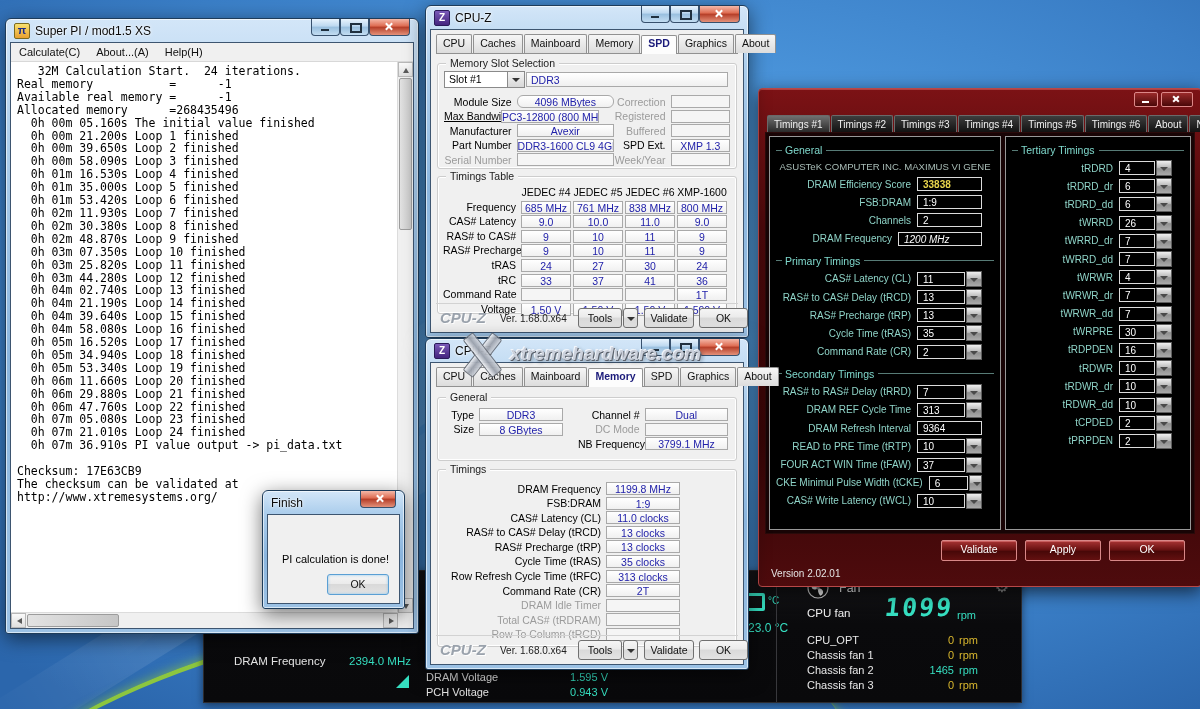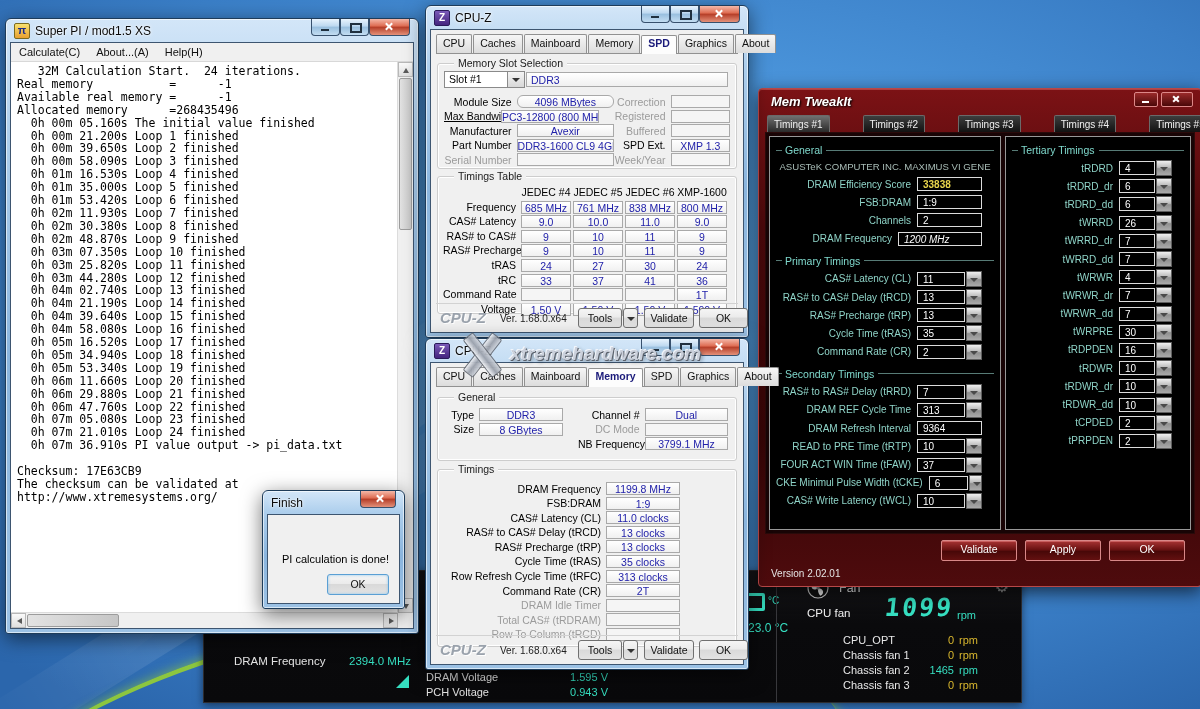--- a/index.html
+++ b/index.html
@@ -32,21 +32,21 @@
   .temp-unit{position:absolute;left:564px;top:24px;font-size:10px;}
   .temp-val{position:absolute;left:544px;top:50px;font-size:12px;}
   .fan-sec{position:absolute;left:572px;top:0;right:0;bottom:0;border-left:1px solid #38383c;}
   .fan-title{position:absolute;left:62px;top:10px;color:#f0f0f0;font-size:12.5px;}
   .fan-svg{position:absolute;left:30px;top:6px;}
   .gear{position:absolute;right:12px;top:6px;color:#8f8f8f;font-size:16px;cursor:pointer;}
   .cpu-fan-label{position:absolute;left:30px;top:36px;color:#f0f0f0;font-size:11.5px;}
   .cpu-fan-val{position:absolute;left:108px;top:22px;font-size:25px;letter-spacing:2px;}
   .cpu-fan-unit{position:absolute;left:180px;top:38px;font-size:11px;}
   #fan-rows{position:absolute;left:30px;top:61px;right:34px;}
-  .fan-row{display:flex;height:15px;align-items:center;font-size:11px;margin-left:36px;}
+  .fan-row{display:flex;height:15px;align-items:center;font-size:11px;}
   .fan-label{flex:1;color:#e8e8e8;}
   .fan-val{width:42px;text-align:right;}
   .fan-unit{width:28px;padding-left:5px;}
   
   .aero{position:absolute;border:1px solid #1e3c5a;border-radius:6px 6px 3px 3px;
     background:linear-gradient(180deg,#d3e6f8 0%,#aecfed 18%,#8ab5de 55%,#9cc2e5 100%);
     box-shadow:0 5px 20px rgba(0,0,0,.55), inset 0 0 0 1px rgba(255,255,255,.6);}
   .titlebar{position:absolute;left:0;top:0;right:0;height:23px;display:flex;align-items:center;padding-left:8px;cursor:default;}
   .title-text{font-size:12px;color:#0a0a0a;text-shadow:0 0 4px rgba(255,255,255,.95),0 0 2px #fff;}
   .winbtns{position:absolute;top:0;right:8px;display:flex;z-index:4;}
@@ -80,21 +80,21 @@
   
   .cpuz-ico{width:14px;height:14px;margin-right:5px;border-radius:2px;border:1px solid #2a1a5a;
     background:linear-gradient(#7a5ab8,#44257e);color:#fff;font-size:10px;font-weight:bold;line-height:13px;text-align:center;}
   #win-cpuz-spd{left:425px;top:5px;width:322px;height:331px;z-index:6;}
   #win-cpuz-mem{left:425px;top:338px;width:322px;height:330px;z-index:7;}
   .tabs{position:absolute;left:5px;top:4px;right:5px;height:19px;display:flex;border-bottom:1px solid #919191;}
   .tab{font-size:10.5px;color:#111;padding:2px 6px 1px;margin-right:1px;border:1px solid #919191;border-bottom:none;
     border-radius:2px 2px 0 0;background:linear-gradient(#f6f6f6,#dcdcdc);cursor:pointer;white-space:nowrap;}
   .tab.active{background:#fdfdfd;font-weight:bold;color:#1a1a7a;position:relative;top:1px;padding-top:1px;}
   .groupbox{position:absolute;border:1px solid #cdcdcd;border-radius:3px;box-shadow:inset 0 0 0 1px #fff;}
-  .gb-title{position:absolute;top:-7px;left:16px;background:#f0f0f0;padding:0 4px;font-size:10.5px;color:#1a1a1a;}
+  .gb-title{position:absolute;top:-7px;left:8px;background:#f0f0f0;padding:0 4px;font-size:10.5px;color:#1a1a1a;}
   .frow{display:flex;align-items:center;height:13.2px;margin-bottom:1.4px;}
   .flabel{font-size:10.5px;color:#000;text-align:right;margin-right:5px;white-space:nowrap;}
   .flabel.grow{flex:1;}
   .gray .flabel{color:#9b9b9b;}
   .fld{height:13px;line-height:12px;box-sizing:border-box;border:1px solid #a9a9a9;color:#2222aa;font-size:10.5px;
     text-align:center;background:linear-gradient(#ffffff,#f0f0f0);white-space:nowrap;overflow:hidden;}
   .fld.empty{background:#f5f5f5;}
   .fld.leftal{text-align:left;padding-left:4px;}
   .combo{display:flex;height:17px;box-sizing:border-box;}
   .combo-box{width:58px;border:1px solid #8a8a8a;background:#fff;font-size:10.5px;line-height:15px;padding-left:4px;color:#000;}
@@ -132,21 +132,21 @@
     box-shadow:0 5px 18px rgba(0,0,0,.65), inset 0 1px 0 rgba(255,130,130,.4);}
   .mtk-titlebar{position:absolute;left:0;top:0;right:0;height:24px;display:flex;align-items:center;padding-left:12px;cursor:default;}
   .mtk-title{font-size:13px;font-weight:bold;font-style:italic;color:#fff;text-shadow:1px 1px 2px #000;}
   .mtk-winbtns{position:absolute;top:3px;right:8px;display:flex;gap:3px;}
   .mtk-wbtn{width:22px;height:13px;border:1px solid #d88;border-radius:2px;position:relative;cursor:pointer;
     background:linear-gradient(#9a2a2a,#4a0808);}
   .mtk-wbtn.close{width:30px;}
   .m-min::after{content:"";position:absolute;left:7px;bottom:3px;width:7px;height:2px;background:#fff;}
   .m-close::before,.m-close::after{content:"";position:absolute;left:13px;top:2px;width:2px;height:8px;background:#fff;}
   .m-close::before{transform:rotate(45deg);} .m-close::after{transform:rotate(-45deg);}
-  #mtk-tabs{position:absolute;left:8px;top:26px;right:8px;height:17px;display:flex;gap:32px;}
+  #mtk-tabs{position:absolute;left:8px;top:26px;right:8px;height:17px;display:flex;}
   .mtk-tab{background:linear-gradient(#3d3d3d,#121212);border:1px solid #6a6a6a;border-bottom:none;color:#f0f0f0;
     font-size:10px;padding:3px 6px 1px;margin-right:1px;border-radius:2px 2px 0 0;white-space:nowrap;cursor:pointer;}
   .mtk-tab.active{background:linear-gradient(#707070,#2a2a2a);}
   .mtk-body{position:absolute;left:6px;right:6px;top:43px;bottom:52px;background:#180405;border:1px solid #2a0a0a;}
   .mtk-panel{position:absolute;top:3px;bottom:3px;background:#000;border:1px solid #989898;}
   #mtk-left{left:3px;width:230px;}
   #mtk-right{left:239px;right:3px;}
   .mtk-group{margin:7px 6px 2px;}
   .mtk-gt{display:flex;align-items:center;color:#7fd8cc;font-size:10.5px;margin-bottom:3px;}
   .mtk-gt::before{content:"";width:6px;height:1px;background:#577b76;margin-right:3px;}
@@ -225,23 +225,20 @@
           <div class="fan-row">
             <span class="fan-label">Chassis fan 3</span>
             <span class="fan-val yellow">0</span>
             <span class="fan-unit yellow">rpm</span>
           </div>
         </div>
     </div>
   </div>
 
   <div id="win-mtk">
-    <div class="mtk-titlebar">
-      <span class="mtk-title">Mem TweakIt</span>
-    </div>
     <div class="mtk-winbtns">
       <div class="mtk-wbtn m-min"></div>
       <div class="mtk-wbtn close m-close"></div>
     </div>
     <div id="mtk-tabs">
         <div class="mtk-tab active">Timings #1</div>
         <div class="mtk-tab">Timings #2</div>
         <div class="mtk-tab">Timings #3</div>
         <div class="mtk-tab">Timings #4</div>
         <div class="mtk-tab">Timings #5</div>

